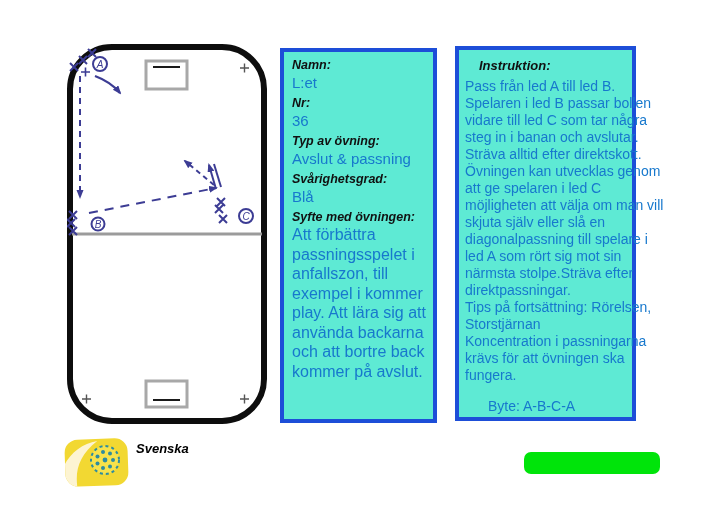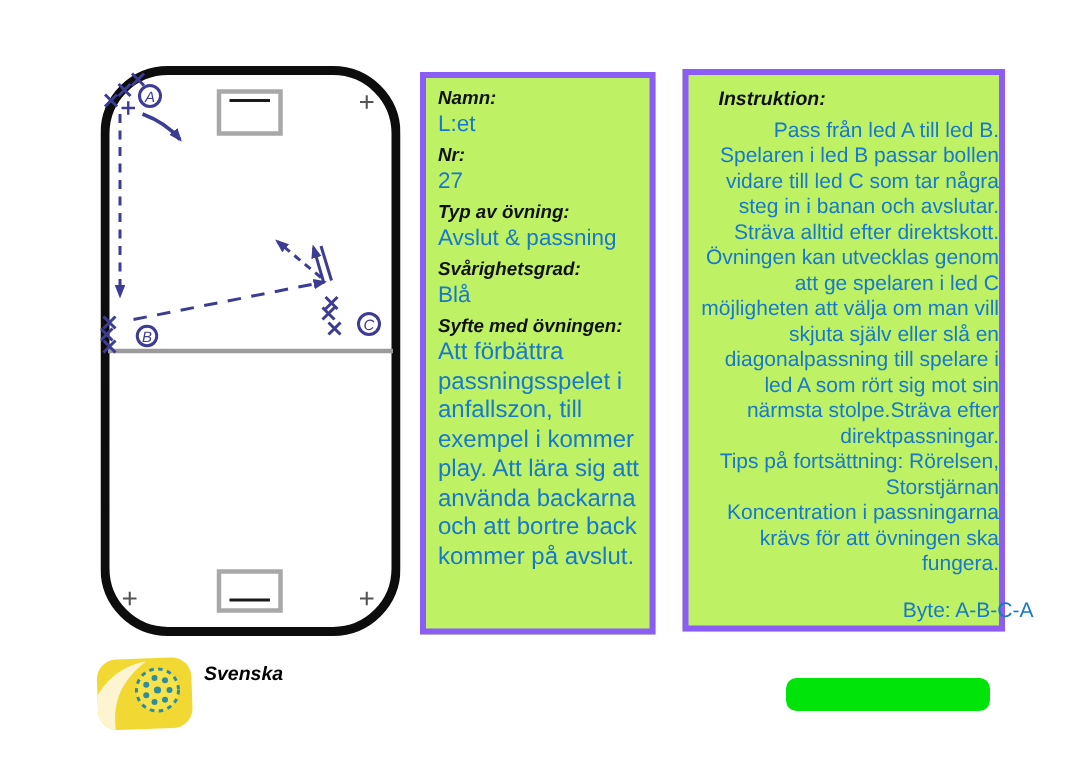--- a/index.html
+++ b/index.html
@@ -4,39 +4,39 @@
 <style>
   html,body{margin:0;padding:0;background:#ffffff;}
   #stage{
     position:relative;width:720px;height:509px;background:#ffffff;overflow:hidden;
     font-family:"Liberation Sans", sans-serif;
   }
   
   #rink-wrap{position:absolute;left:67px;top:44px;width:200px;height:380px;}
   
   .panel{
-    position:absolute;background:#bef264;border:4px solid #8b5cf6;box-sizing:border-box;
+    position:absolute;background:#5eead4;border:4px solid #1d4ed8;box-sizing:border-box;
   }
   #info-panel{left:280px;top:48px;width:157px;height:375px;padding:6px 2px 0 8px;}
-  #instruction-panel{left:455px;top:46px;width:215px;height:375px;padding:8px 4px 0 6px;}
+  #instruction-panel{left:455px;top:46px;width:181px;height:375px;padding:8px 4px 0 6px;}
   .field{margin-bottom:4px;}
   .field-label{
     font-size:12.5px;font-weight:bold;font-style:italic;color:#111111;line-height:15px;
   }
   .field-value{
     font-size:15px;color:#1778cd;line-height:19px;
   }
   .field-value.big{font-size:16px;line-height:19.5px;width:143px;}
   .inst-title{
     font-size:13px;font-weight:bold;font-style:italic;color:#111111;line-height:16px;
     padding-left:14px;
   }
   .inst-body{margin-top:4px;}
   .inst-body p{
-    margin:0;font-size:14px;line-height:17px;color:#1778cd;width:201px;text-align:right;
+    margin:0;font-size:14px;line-height:17px;color:#1778cd;width:201px;
   }
   .inst-body p.byte{margin-top:14px;margin-left:23px;}
   
   #logo{position:absolute;left:64px;top:435px;width:220px;height:60px;}
   #logo-mark{position:absolute;left:0;top:0;}
   #logo-text{
     position:absolute;left:72px;top:6px;color:#000000;font-style:italic;font-weight:bold;
     font-size:13px;line-height:16px;white-space:nowrap;
   }
   #green-button{
@@ -110,21 +110,21 @@
     </svg>
   </div>
 
   <div id="info-panel" class="panel">
     <div class="field">
       <div class="field-label">Namn:</div>
       <div class="field-value">L:et</div>
     </div>
     <div class="field">
       <div class="field-label">Nr:</div>
-      <div class="field-value">27</div>
+      <div class="field-value">36</div>
     </div>
     <div class="field">
       <div class="field-label">Typ av övning:</div>
       <div class="field-value">Avslut &amp; passning</div>
     </div>
     <div class="field">
       <div class="field-label">Svårighetsgrad:</div>
       <div class="field-value">Blå</div>
     </div>
     <div class="field">

